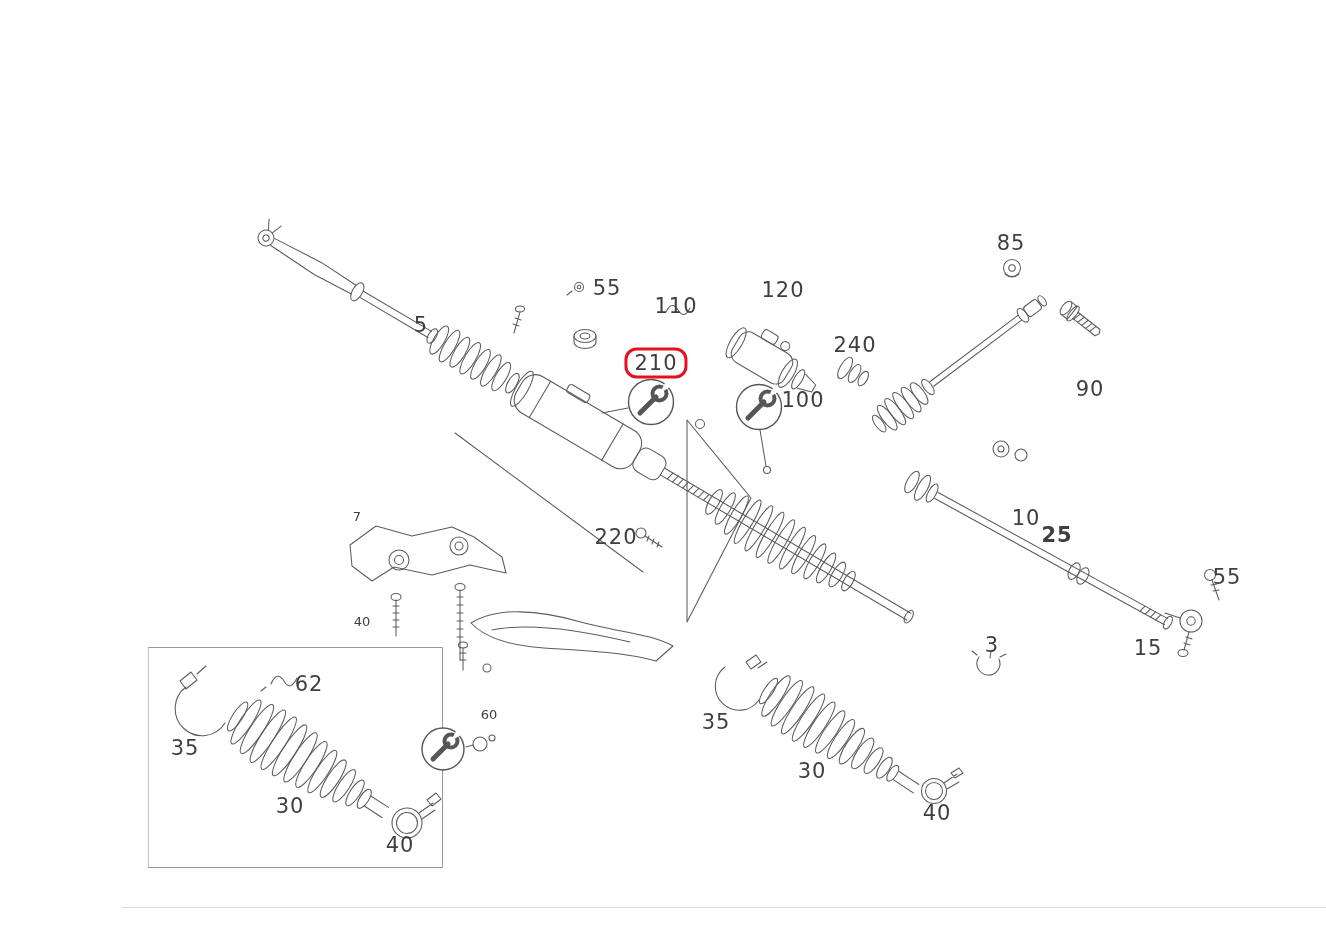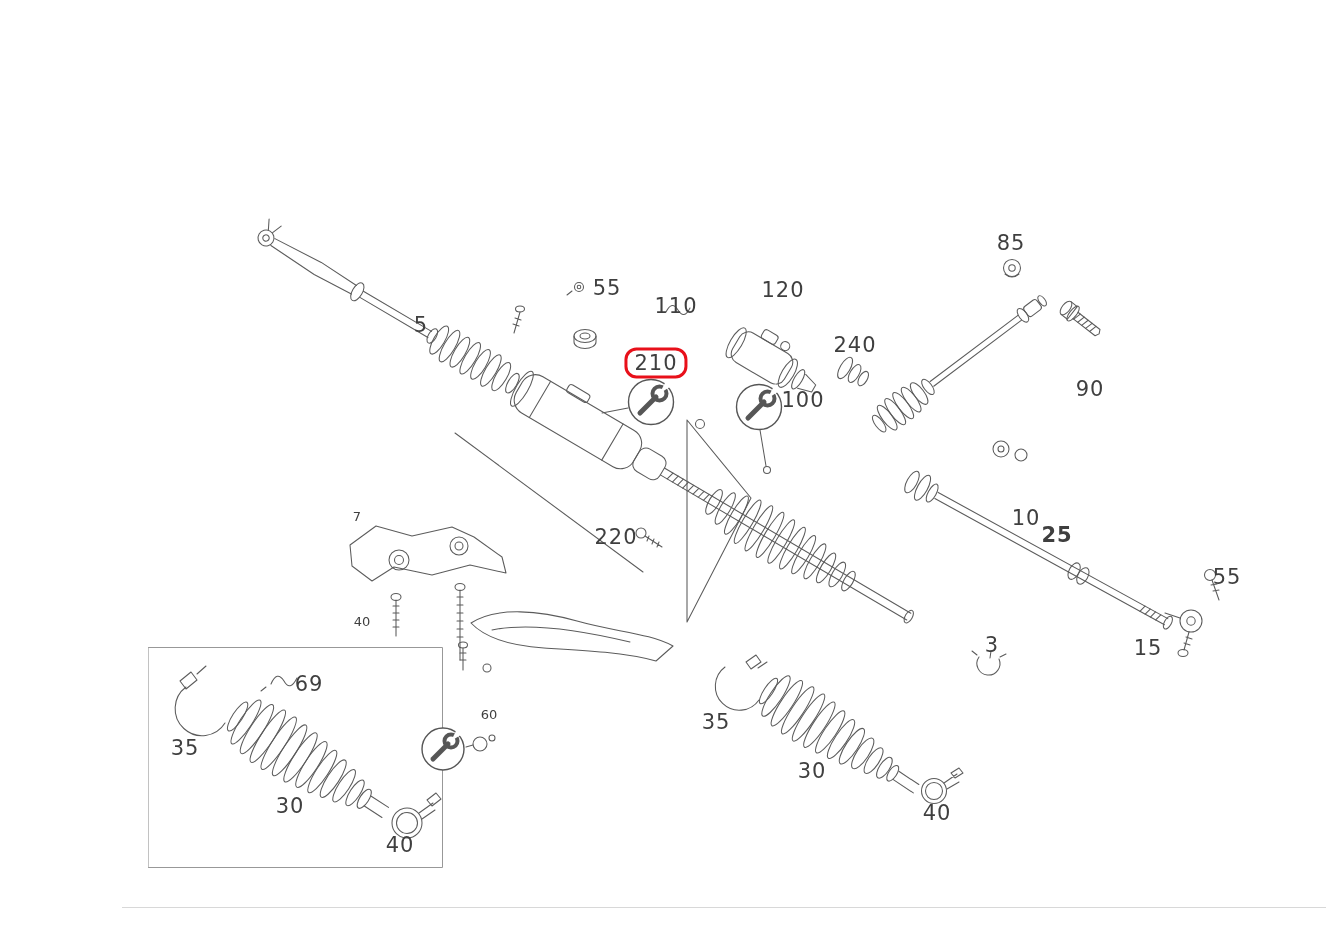--- a/index.html
+++ b/index.html
@@ -343,21 +343,21 @@
       <span class="part-label" style="left: 803px; top: 400px;">100</span>
       <span class="part-label" style="left: 616px; top: 537px;">220</span>
       <span class="part-label" style="left: 1026px; top: 518px;">10</span>
       <span class="part-label" style="left: 1057px; top: 535px; font-weight: bold;">25</span>
       <span class="part-label" style="left: 1227px; top: 577px;">55</span>
       <span class="part-label" style="left: 1148px; top: 648px; text-align: right;">15</span>
       <span class="part-label" style="left: 992px; top: 645px;">3</span>
       <span class="part-label" style="left: 716px; top: 722px;">35</span>
       <span class="part-label" style="left: 812px; top: 771px;">30</span>
       <span class="part-label" style="left: 937px; top: 813px;">40</span>
-      <span class="part-label" style="left: 309px; top: 684px;">69</span>
+      <span class="part-label" style="left: 309px; top: 684px;">62</span>
       <span class="part-label" style="left: 185px; top: 748px;">35</span>
       <span class="part-label" style="left: 290px; top: 806px;">30</span>
       <span class="part-label" style="left: 400px; top: 845px;">40</span>
       <span class="part-label small" style="left: 357px; top: 516px;">7</span>
       <span class="part-label small" style="left: 362px; top: 621px;">40</span>
       <span class="part-label small" style="left: 489px; top: 679px; margin-top: 35px;">60</span>
     </div>
 
   <div class="bottom-rule"></div>
 </div>

